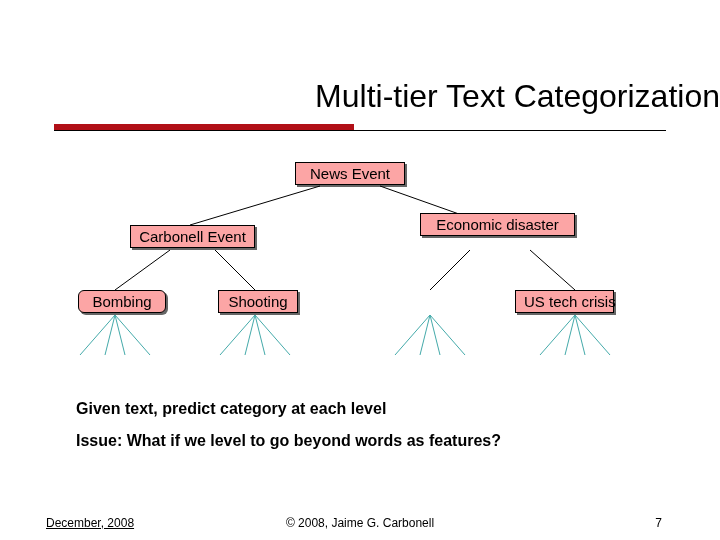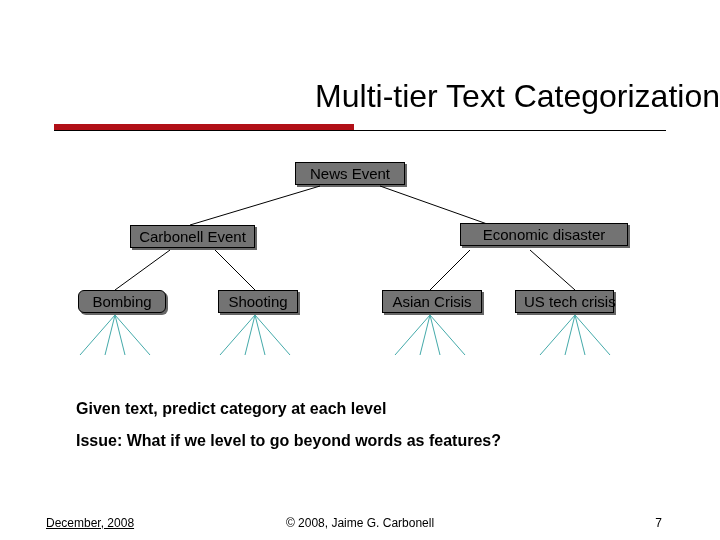--- a/index.html
+++ b/index.html
@@ -42,21 +42,21 @@
   }
   .diagram {
     position: absolute;
     top: 150px;
     left: 60px;
     width: 600px;
     height: 230px;
   }
   .node {
     position: absolute;
-    background: #737373;
+    background: #fca5a5;
     border: 1px solid #000;
     box-shadow: 2px 2px 0 rgba(0,0,0,0.6);
     padding: 2px 8px;
     font-family: Arial, sans-serif;
     font-size: 15px;
     white-space: nowrap;
     text-align: center;
   }
   svg.lines {
     position: absolute;
@@ -123,24 +123,23 @@
     <line x1="370" y1="165" x2="405" y2="205" stroke="#4aa" stroke-width="1"></line>
 
     <line x1="515" y1="165" x2="480" y2="205" stroke="#4aa" stroke-width="1"></line>
     <line x1="515" y1="165" x2="505" y2="205" stroke="#4aa" stroke-width="1"></line>
     <line x1="515" y1="165" x2="525" y2="205" stroke="#4aa" stroke-width="1"></line>
     <line x1="515" y1="165" x2="550" y2="205" stroke="#4aa" stroke-width="1"></line>
   </svg>
 
   <div class="node" style="left:235px; top:12px; width:110px;">News Event</div>
   <div class="node" style="left:70px; top:75px; width:125px;">Carbonell Event</div>
-  <div class="node" style="left:360px; top:73px; width:168px;margin-left:40px;">Economic disaster</div>
+  <div class="node" style="left:360px; top:63px; width:155px;">Economic disaster</div>
   <div class="node" style="left:18px; top:140px; width:88px;border-radius:6px;">Bombing</div>
   <div class="node" style="left:158px; top:140px; width:80px;">Shooting</div>
-  <div class="node" style="left:322px; top:140px; width:100px;">Asian Crisis</div>
   <div class="node" style="left:455px; top:140px; width:99px;">US tech crisis</div>
 </div>
 
 <div class="bodytext" style="top:400px;">Given text, predict category at each level</div>
 <div class="bodytext" style="top:432px;">Issue: What if we level to go beyond words as features?</div>
 
 <div class="footer">
   <span class="footer-left">December, 2008</span>
   <div class="footer-center">© 2008, Jaime G. Carbonell</div>
   <span class="footer-right">7</span>

